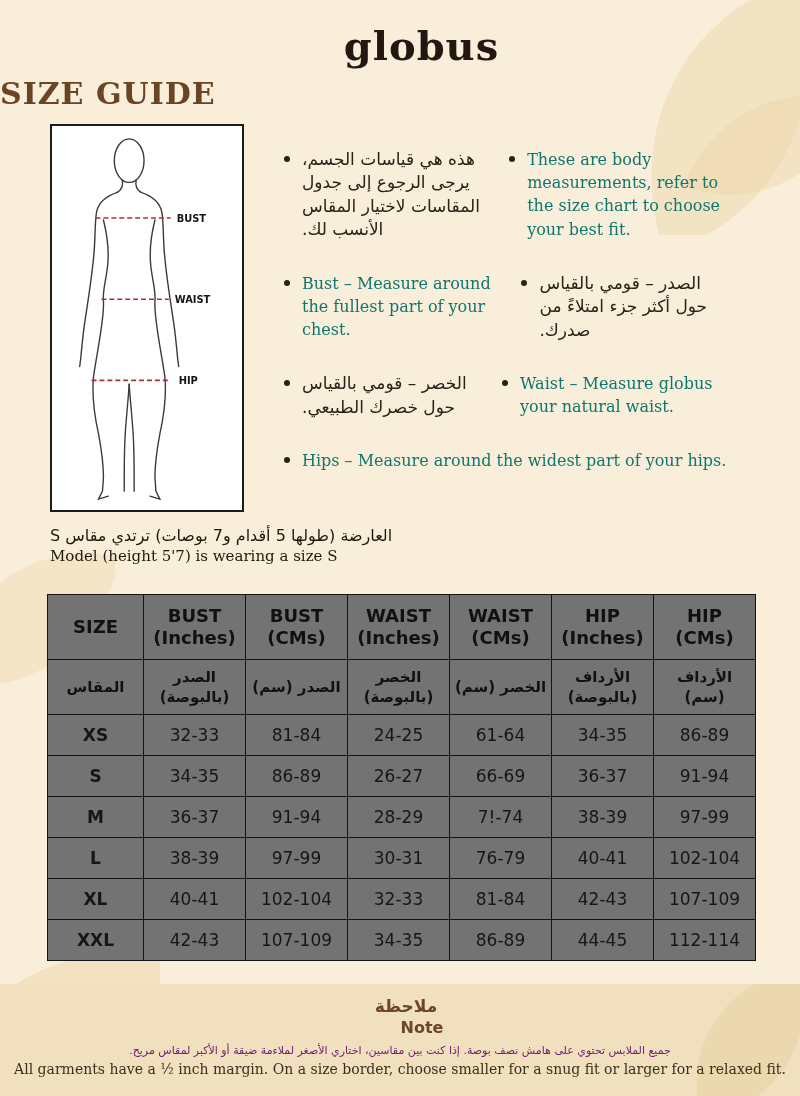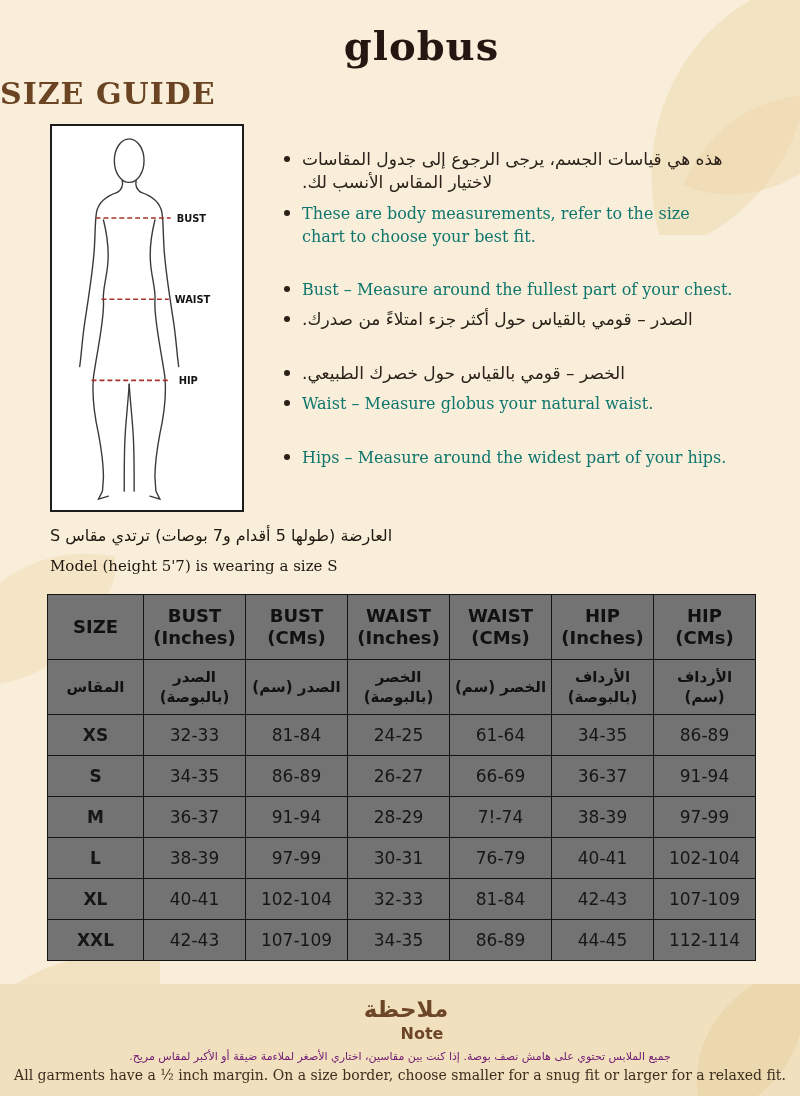--- a/index.html
+++ b/index.html
@@ -27,48 +27,48 @@
   }
   .figure-box svg{width:100%;height:100%;}
   .figure-box .outline{fill:none;stroke:#3a3a3a;stroke-width:1.4;stroke-linecap:round;}
   .figure-box .measure{fill:none;stroke:#a8322c;stroke-width:1.6;stroke-dasharray:5 3;}
   .figure-box text{font-family:"DejaVu Sans",sans-serif;font-size:10px;font-weight:bold;fill:#141414;}
 
   .instructions{
     position:absolute;left:282px;top:148px;width:454px;z-index:1;
     display:flex;flex-direction:column;gap:30px;
   }
-  .inst-group{display:flex;flex-direction:column;gap:7px;}
+  .inst-group{display:flex;}
   .inst-row{display:flex;align-items:flex-start;}
   .bullet{width:6px;height:6px;border-radius:50%;background:#2b2118;margin:8px 12px 0 2px;flex:none;}
   .inst-ar{font-size:17px;color:#2b2118;line-height:1.38;direction:rtl;text-align:left;flex:1;}
   .inst-en{font-family:"DejaVu Serif",serif;font-size:16px;color:#0f766e;line-height:1.45;flex:1;}
 
   .model-note{position:absolute;left:50px;top:526px;z-index:1;}
   .model-ar{font-size:16px;color:#20180f;direction:rtl;text-align:left;}
-  .model-en{font-family:"DejaVu Serif",serif;font-size:15px;color:#20180f;margin-top:12px;}
+  .model-en{font-family:"DejaVu Serif",serif;font-size:15px;color:#20180f;margin-top:2px;}
 
   table.size-chart{
     position:absolute;left:47px;top:594px;width:708px;z-index:1;
     border-collapse:collapse;table-layout:fixed;background:#737373;
   }
   .size-chart th,.size-chart td{
     border:1.5px solid #141414;text-align:center;vertical-align:middle;padding:0 2px;
   }
   .size-chart tr.en-head th{height:64px;font-size:18px;font-weight:bold;color:#111;}
   .size-chart .h-l1,.size-chart .h-l2{display:block;line-height:1.25;}
   .size-chart tr.ar-head th{height:54px;font-size:15px;font-weight:bold;color:#111;line-height:1.35;}
   .size-chart tbody td{height:40px;font-size:17px;color:#161616;}
   .size-chart tbody td.size{font-weight:bold;}
 
   .note-band{
     position:absolute;left:0;top:984px;width:800px;height:112px;z-index:1;
     background:#f1e0bd;text-align:center;overflow:hidden;
   }
-  .note-title-ar{margin-top:12px;font-size:23px;font-weight:bold;color:#6d4527;direction:rtl;position:relative;z-index:1;padding-left:12px;}
+  .note-title-ar{margin-top:12px;font-size:17px;font-weight:bold;color:#6d4527;direction:rtl;position:relative;z-index:1;padding-left:12px;}
   .note-title-en{font-size:16px;font-weight:bold;color:#6d4527;margin-top:2px;position:relative;z-index:1;padding-left:44px;}
   .note-body-ar{font-size:11px;color:#701a75;margin-top:7px;direction:rtl;position:relative;z-index:1;}
   .note-body-en{font-family:"DejaVu Serif",serif;font-size:14px;color:#3c2f1e;margin-top:4px;position:relative;z-index:1;}
   .note-band .deco{z-index:0;}
 </style>
 </head>
 <body>
 
 <div class="page">
 

